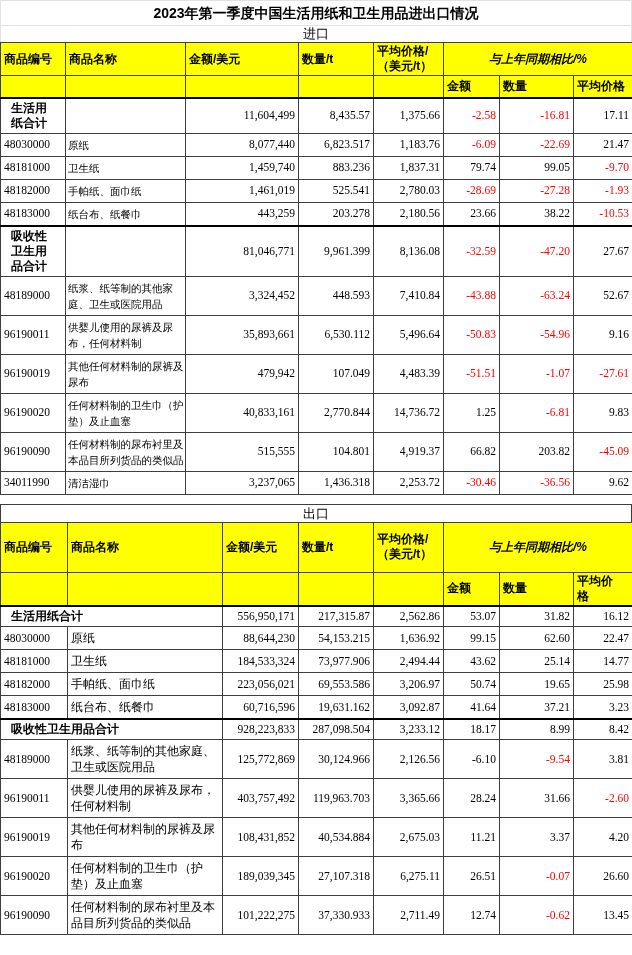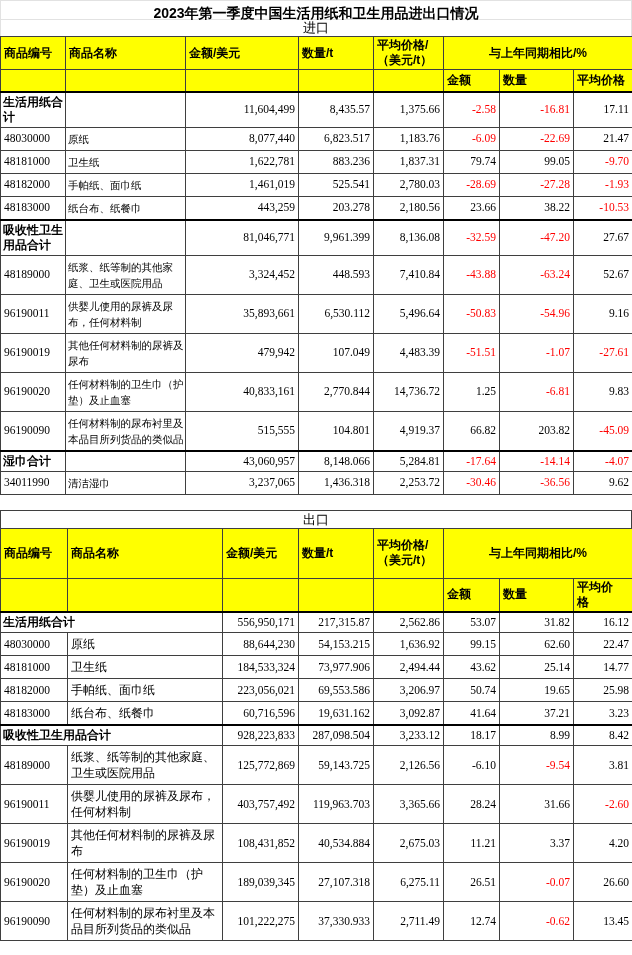--- a/index.html
+++ b/index.html
@@ -6,52 +6,52 @@
   html,body { margin:0; padding:0; }
   body {
     width: 632px;
     background: #ffffff;
     color: #000000;
     font-family: "Liberation Sans", sans-serif;
   }
   .page { width: 632px; }
 
   .title-row {
-    height: 20px; line-height: 25px;
+    height: 26px; line-height: 25px;
     text-align: center; font-weight: bold; font-size: 14px;
     border: 1px solid #e2e2e2;
   }
   .subtitle-row {
     height: 16px; line-height: 15px;
     text-align: center; font-weight: normal; font-size: 13px;
     border-left: 1px solid #e2e2e2; border-right: 1px solid #e2e2e2;
   }
   .subtitle-row.boxed {
-    margin-top: 15px;
+    margin-top: 9px;
     height: 18px; line-height: 17px;
     border: 1px solid #3f3f3f;
     border-bottom: none;
     text-align: center;
   }
 
   table.data-table {
     width: 632px;
     border-collapse: collapse;
     table-layout: fixed;
   }
   th, td { border: 1px solid #3f3f3f; overflow: hidden; }
 
   thead th {
     background: #FFFF00;
     font-size: 12px; font-weight: bold;
     text-align: left; vertical-align: middle;
     padding: 1px 3px;
     line-height: 15px;
   }
-  th.yoy-span { text-align: center; }
+  th.yoy-span { text-align: center; font-style: italic; }
   th.sub-th { white-space: pre-line; vertical-align: middle; margin-top: 8px; }
   .t0 .hrow1 th { height: 31px; }
   .t0 .hrow2 th { height: 22px; }
   .t1 .hrow1 th { height: 50px; }
   .t1 .hrow2 th { height: 34px; }
 
   td {
     font-family: "Liberation Serif", "DejaVu Serif", serif;
     font-size: 11.5px;
     line-height: 15px;
@@ -64,21 +64,21 @@
     font-family: "Liberation Sans", sans-serif;
     line-height: 16px;
     padding: 3px 2px 3px 3px;
   }
   .t0 td.name-cell { font-size: 10.5px; padding-left: 2px; padding-right: 1px; }
   .t1 td.name-cell { font-size: 12px; }
   td.code-cell { text-align: left; }
   td.label-cell {
     font-family: "Liberation Sans", sans-serif;
     font-weight: bold; font-size: 12px; line-height: 15px;
-    padding: 2px 2px;
+    padding: 2px 10px;
   }
   tr.total-row td { border-top: 2px solid #000000; }
 </style>
 </head>
 <body>
 
 <div class="page">
 
   <div class="title-row">2023年第一季度中国生活用纸和卫生用品进出口情况</div>
 
@@ -132,21 +132,21 @@
           <td class="num">8,077,440</td>
           <td class="num">6,823.517</td>
           <td class="num">1,183.76</td>
           <td class="num pct red">-6.09</td>
           <td class="num pct red">-22.69</td>
           <td class="num pct">21.47</td>
         </tr>
         <tr class="item-row">
           <td class="code-cell">48181000</td>
           <td class="name-cell">卫生纸</td>
-          <td class="num">1,622,781</td>
+          <td class="num">1,459,740</td>
           <td class="num">883.236</td>
           <td class="num">1,837.31</td>
           <td class="num pct">79.74</td>
           <td class="num pct">99.05</td>
           <td class="num pct red">-9.70</td>
         </tr>
         <tr class="item-row">
           <td class="code-cell">48182000</td>
           <td class="name-cell">手帕纸、面巾纸</td>
           <td class="num">1,461,019</td>
@@ -218,30 +218,20 @@
         </tr>
         <tr class="item-row">
           <td class="code-cell">96190090</td>
           <td class="name-cell">任何材料制的尿布衬里及本品目所列货品的类似品</td>
           <td class="num">515,555</td>
           <td class="num">104.801</td>
           <td class="num">4,919.37</td>
           <td class="num pct">66.82</td>
           <td class="num pct">203.82</td>
           <td class="num pct red">-45.09</td>
-        </tr>
-        <tr class="total-row">
-          <td class="code-cell label-cell">湿巾合计</td>
-          <td class="name-cell"></td>
-          <td class="num">43,060,957</td>
-          <td class="num">8,148.066</td>
-          <td class="num">5,284.81</td>
-          <td class="num pct red">-17.64</td>
-          <td class="num pct red">-14.14</td>
-          <td class="num pct red">-4.07</td>
         </tr>
         <tr class="item-row">
           <td class="code-cell">34011990</td>
           <td class="name-cell">清洁湿巾</td>
           <td class="num">3,237,065</td>
           <td class="num">1,436.318</td>
           <td class="num">2,253.72</td>
           <td class="num pct red">-30.46</td>
           <td class="num pct red">-36.56</td>
           <td class="num pct">9.62</td>
@@ -339,21 +329,21 @@
           <td class="num">287,098.504</td>
           <td class="num">3,233.12</td>
           <td class="num pct">18.17</td>
           <td class="num pct">8.99</td>
           <td class="num pct">8.42</td>
         </tr>
         <tr class="item-row">
           <td class="code-cell">48189000</td>
           <td class="name-cell">纸浆、纸等制的其他家庭、卫生或医院用品</td>
           <td class="num">125,772,869</td>
-          <td class="num">59,143.725</td>
+          <td class="num">30,124.966</td>
           <td class="num">2,126.56</td>
           <td class="num pct">-6.10</td>
           <td class="num pct red">-9.54</td>
           <td class="num pct">3.81</td>
         </tr>
         <tr class="item-row">
           <td class="code-cell">96190011</td>
           <td class="name-cell">供婴儿使用的尿裤及尿布，任何材料制</td>
           <td class="num">403,757,492</td>
           <td class="num">119,963.703</td>

